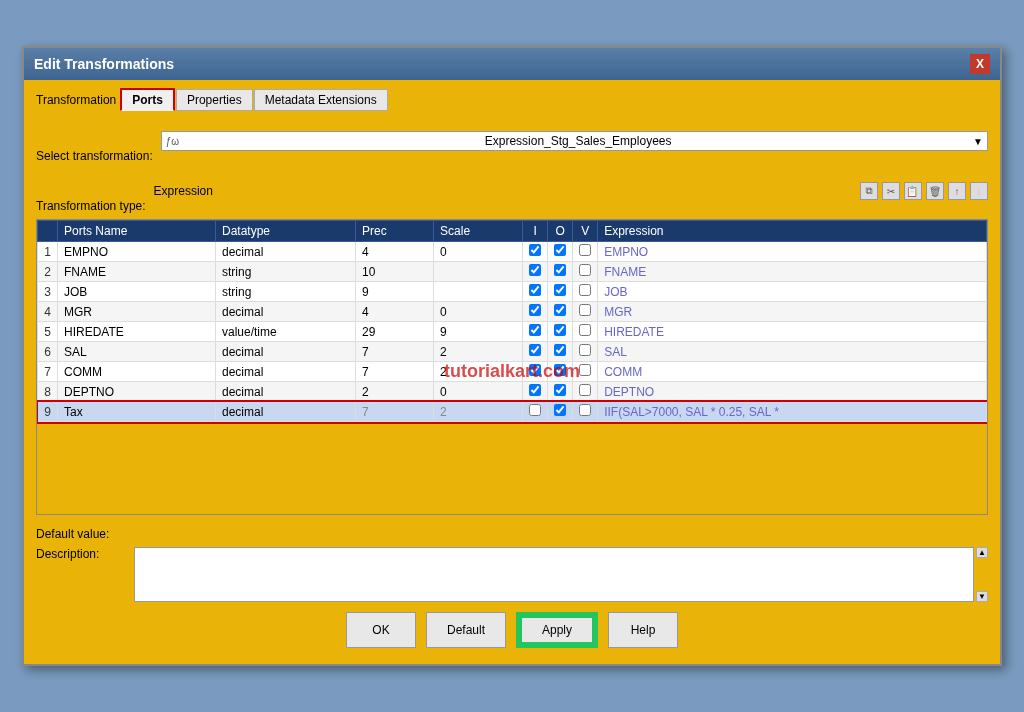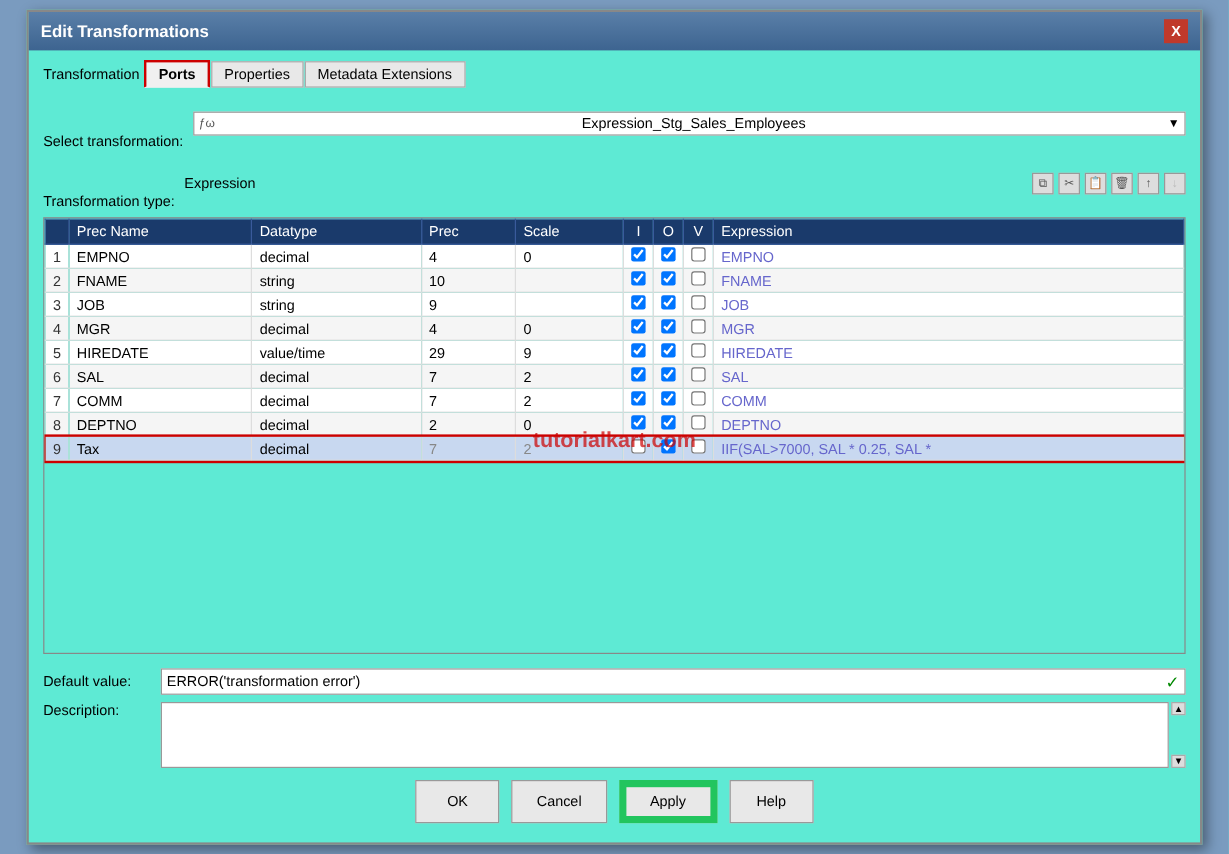--- a/index.html
+++ b/index.html
@@ -8,24 +8,24 @@
       font-family: Arial, sans-serif;
       font-size: 12px;
       display: flex;
       align-items: center;
       justify-content: center;
       width: 1024px;
       height: 712px;
       overflow: hidden;
     }
     .dialog {
-      background: #5eead4;
+      background: #eab308;
       border: 2px solid #888;
       width: 980px;
-      height: 696px;
+      height: 620px;
       display: flex;
       flex-direction: column;
       box-shadow: 4px 4px 10px rgba(0,0,0,0.4);
     }
     .title-bar {
       background: linear-gradient(to bottom, #5a7fa8, #3d6490);
       color: white;
       padding: 6px 10px;
       display: flex;
       justify-content: space-between;
@@ -317,21 +317,21 @@
       </div>
     </div>
 
     <div class="table-wrapper">
       <div class="table-container">
         <div class="table-scroll">
           <table>
             <thead>
               <tr>
                 <th class="row-num"></th>
-                <th>Prec Name</th>
+                <th>Ports Name</th>
                 <th>Datatype</th>
                 <th>Prec</th>
                 <th>Scale</th>
                 <th class="checkbox-cell">I</th>
                 <th class="checkbox-cell">O</th>
                 <th class="checkbox-cell">V</th>
                 <th>Expression</th>
               </tr>
             </thead>
             <tbody id="table-body">
@@ -437,38 +437,34 @@
               </tbody>
           </table>
         </div>
       </div>
       <div class="watermark">tutorialkart.com</div>
     </div>
 
     <div class="bottom-section">
       <div class="field-row">
         <span class="field-label">Default value:</span>
-        <div class="field-input">
-          <span>ERROR('transformation error')</span>
-          <span class="checkmark">✓</span>
-        </div>
       </div>
       <div class="field-row" style="align-items: flex-start; justify-content: flex-end;">
         <span class="field-label">Description:</span>
         <div style="flex:1; display:flex; align-items:stretch; gap:2px;">
           <textarea class="field-textarea" style=""></textarea>
           <div style="display:flex; flex-direction:column; justify-content:space-between; width:12px;">
             <div style="border:1px solid #aaa; background:#ddd; cursor:pointer; text-align:center; font-size:8px;">▲</div>
             <div style="border:1px solid #aaa; background:#ddd; cursor:pointer; text-align:center; font-size:8px;">▼</div>
           </div>
         </div>
       </div>
     </div>
 
     <div class="buttons-row">
       <button class="btn">OK</button>
-      <button class="btn">Cancel</button>
+      <button class="btn">Default</button>
       <button class="btn apply">Apply</button>
       <button class="btn">Help</button>
     </div>
 
   </div>
 </div>
 
 </body></html>

